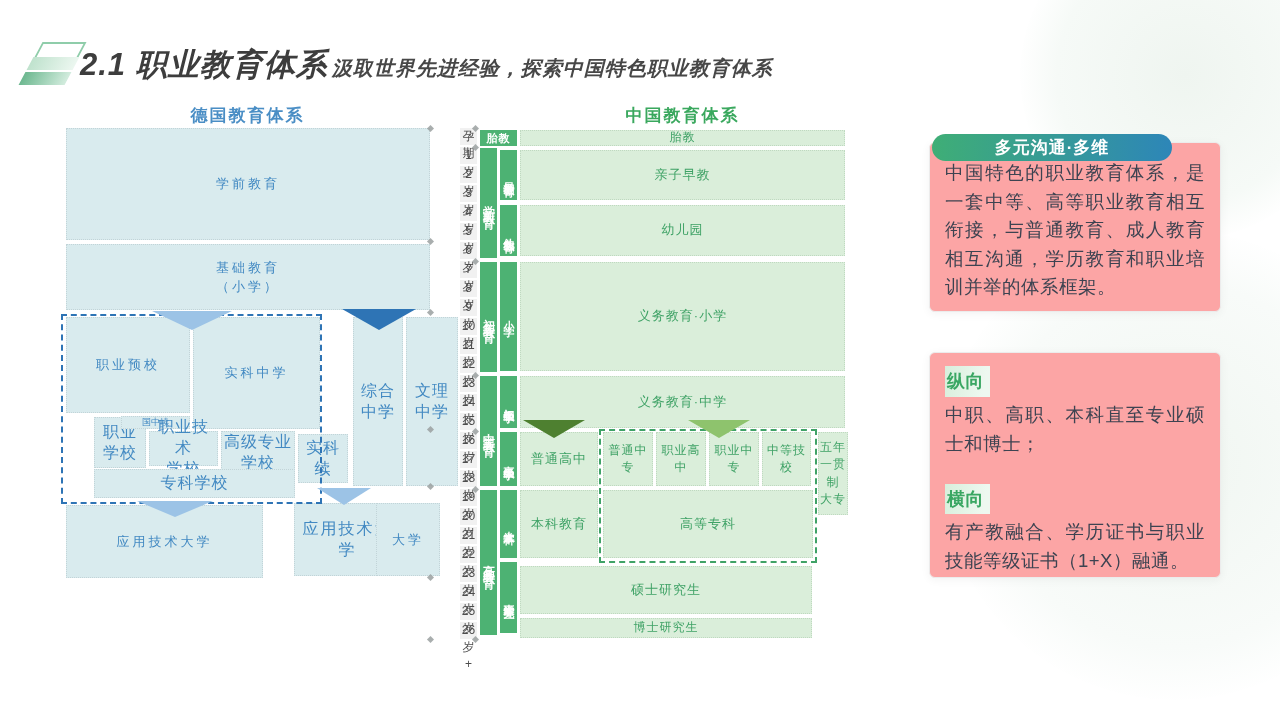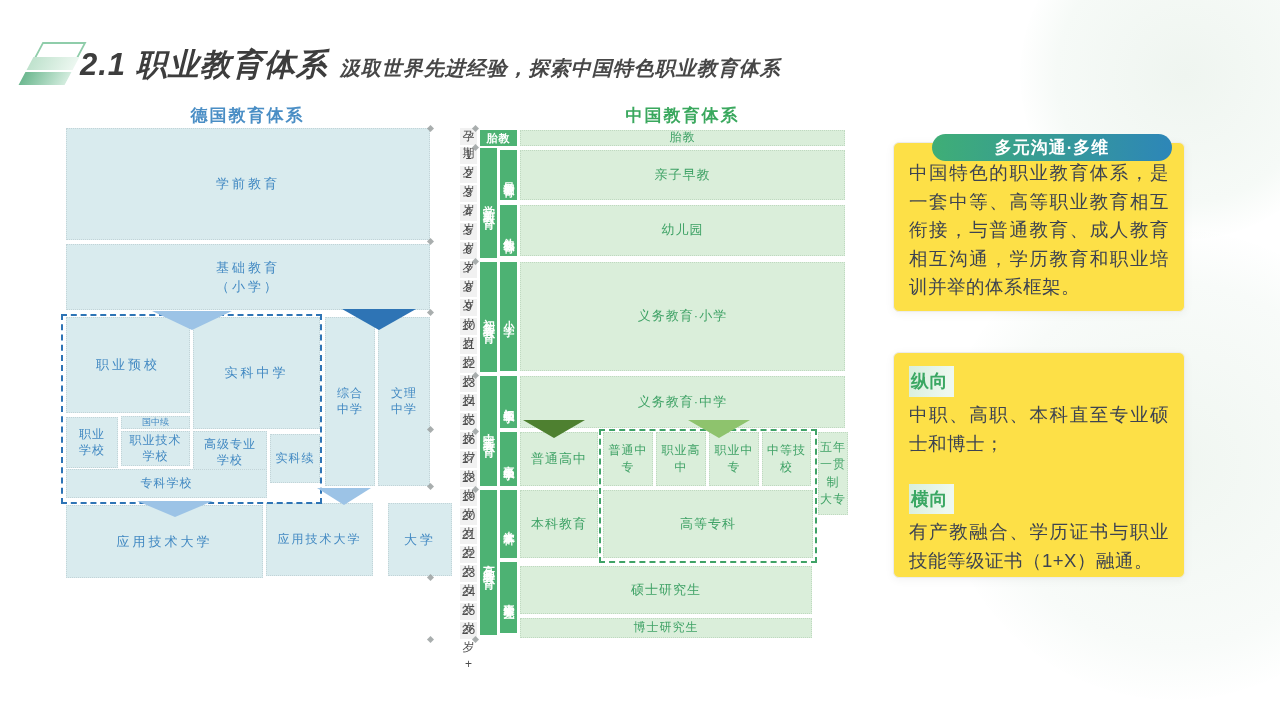--- a/index.html
+++ b/index.html
@@ -8,40 +8,40 @@
   .slide{position:relative;width:1280px;height:720px;background:#fff;overflow:hidden;}
 
   
   .wm{position:absolute;border-radius:50%;pointer-events:none;}
   .wm1{right:-70px;top:-90px;width:330px;height:330px;
        background:radial-gradient(circle,#eff5f0 0%,#f6faf7 55%,rgba(255,255,255,0) 72%);}
   .wm2{right:-130px;top:230px;width:470px;height:470px;
        background:radial-gradient(circle,#f0f6f1 0%,#f8fbf9 55%,rgba(255,255,255,0) 72%);}
 
   
-  .hdr{position:absolute;left:80px;top:44px;display:flex;align-items:baseline;gap:12px;}
+  .hdr{position:absolute;left:80px;top:44px;display:flex;align-items:baseline;gap:4px;}
   .hdr .t1{font-size:31px;font-weight:900;font-style:italic;color:#3d3d3d;letter-spacing:1px;}
   .hdr .t2{font-size:20px;font-weight:800;font-style:italic;color:#474747;letter-spacing:1px;}
   .deco{position:absolute;left:22px;top:40px;width:58px;height:52px;}
   .deco span{position:absolute;transform:skewX(-28deg);}
   .deco .d1{left:16px;top:2px;width:40px;height:13px;border:2px solid #8fcdaa;background:#fff;}
   .deco .d2{left:8px;top:17px;width:46px;height:13px;background:linear-gradient(90deg,#bfe2cd,#ecf7f0);}
   .deco .d4{left:28px;top:32px;width:18px;height:11px;background:linear-gradient(90deg,#5e9fd0,#b8d6ec);}
   .deco .d3{left:0px;top:32px;width:46px;height:13px;background:linear-gradient(90deg,#6db890,#d3ecde);}
 
   
   .coltitle{position:absolute;top:104px;font-size:17px;font-weight:700;letter-spacing:2px;text-align:center;}
   .de-title{left:65px;width:365px;color:#4a8ec5;}
   .cn-title{left:520px;width:325px;color:#3aa85e;}
 
   
   .gbox{position:absolute;background:#d9ebee;border:1px dotted #c2d4d8;color:#4289c2;
         display:flex;align-items:center;justify-content:center;text-align:center;
         font-size:13px;letter-spacing:3px;line-height:1.5;white-space:pre-line;box-sizing:border-box;}
-  .gbox.small{font-size:12px;letter-spacing:1px;line-height:1.3;}
+  .gbox.small{font-size:16px;letter-spacing:1px;line-height:1.3;margin-left:28px;}
   .gbox.tiny{font-size:9px;letter-spacing:0;}
 
   
   .cbar{position:absolute;background:#4db273;color:#ffffff;font-weight:700;
         display:flex;align-items:center;justify-content:center;box-sizing:border-box;}
   .cbar.vert{writing-mode:vertical-rl;text-orientation:upright;font-size:12px;letter-spacing:4px;}
   .cbar.vert.sub{font-size:11px;letter-spacing:1px;}
   .cbar.horiz{font-size:11px;letter-spacing:1px;}
 
   
@@ -60,22 +60,22 @@
 
   
   .dashrect{position:absolute;box-sizing:border-box;background:transparent;}
   .dr-blue{border:2px dashed #2e74b5;}
   .dr-green{border:2px dashed #3fa266;}
 
   
   .dmk{position:absolute;width:5px;height:5px;background:#9aa0a0;transform:rotate(45deg);opacity:.85;}
 
   
-  .card{position:absolute;width:292px;background:#fde047;border:1px solid #ececec;border-radius:6px;
-        box-shadow:0 2px 10px rgba(0,0,0,.05);box-sizing:border-box;}
+  .card{position:absolute;width:292px;background:#fca5a5;border:1px solid #ececec;border-radius:6px;
+        box-shadow:0 2px 10px rgba(0,0,0,.05);box-sizing:border-box;margin-left:36px;}
   .card1{left:893px;top:142px;height:170px;}
   .card2{left:893px;top:352px;height:226px;}
   .pill{position:absolute;width:240px;height:27px;border-radius:14px;left:932px;
         background:linear-gradient(90deg,#3fae76,#2d86b8);color:#fff;font-weight:700;
         font-size:17px;letter-spacing:1px;display:flex;align-items:center;justify-content:center;}
   .pill1{top:134px;}
   .pill2{top:344px;}
   .card-body{padding:16px 15px 0 15px;font-size:18.5px;line-height:28.5px;color:#3d4351;
              text-align:justify;letter-spacing:.5px;}
   .card2 .card-body{padding-top:13px;}
@@ -121,21 +121,21 @@
   <div class="gbox tiny" style="left:121px;top:416px;width:69px;height:13px;">国中续</div>
   <div class="gbox small" style="left:121px;top:431px;width:69px;height:35px;">职业技术
 学校</div>
   <div class="gbox small" style="left:193px;top:431px;width:74px;height:43px;">高级专业
 学校</div>
   <div class="gbox small" style="left:270px;top:434px;width:50px;height:49px;">实科续</div>
   <div class="gbox small" style="left:66px;top:469px;width:201px;height:29px;">专科学校</div>
 
   <div class="gbox" style="left:66px;top:505px;width:197px;height:73px;">应用技术大学</div>
   <div class="gbox small" style="left:266px;top:503px;width:107px;height:73px;letter-spacing:2px;">应用技术大学</div>
-  <div class="gbox" style="left:388px;top:503px;width:64px;height:73px;">大学</div>
+  <div class="gbox" style="left:376px;top:503px;width:64px;height:73px;">大学</div>
 
   <div class="dashrect dr-blue" style="left:61px;top:314px;width:261px;height:190px;"></div>
 
   <div class="tri" style="left:152px;top:311px;border-left:40px solid transparent;border-right:40px solid transparent;border-top:19px solid #9cc3e6;"></div>
   <div class="tri" style="left:342px;top:309px;border-left:37px solid transparent;border-right:37px solid transparent;border-top:21px solid #2e74b5;"></div>
   <div class="tri" style="left:137px;top:501px;border-left:38px solid transparent;border-right:38px solid transparent;border-top:16px solid #9cc3e6;"></div>
   <div class="tri" style="left:317px;top:488px;border-left:27px solid transparent;border-right:27px solid transparent;border-top:17px solid #9cc3e6;"></div>
 
   <div class="ages">
       <div class="age-cell">孕期</div>

